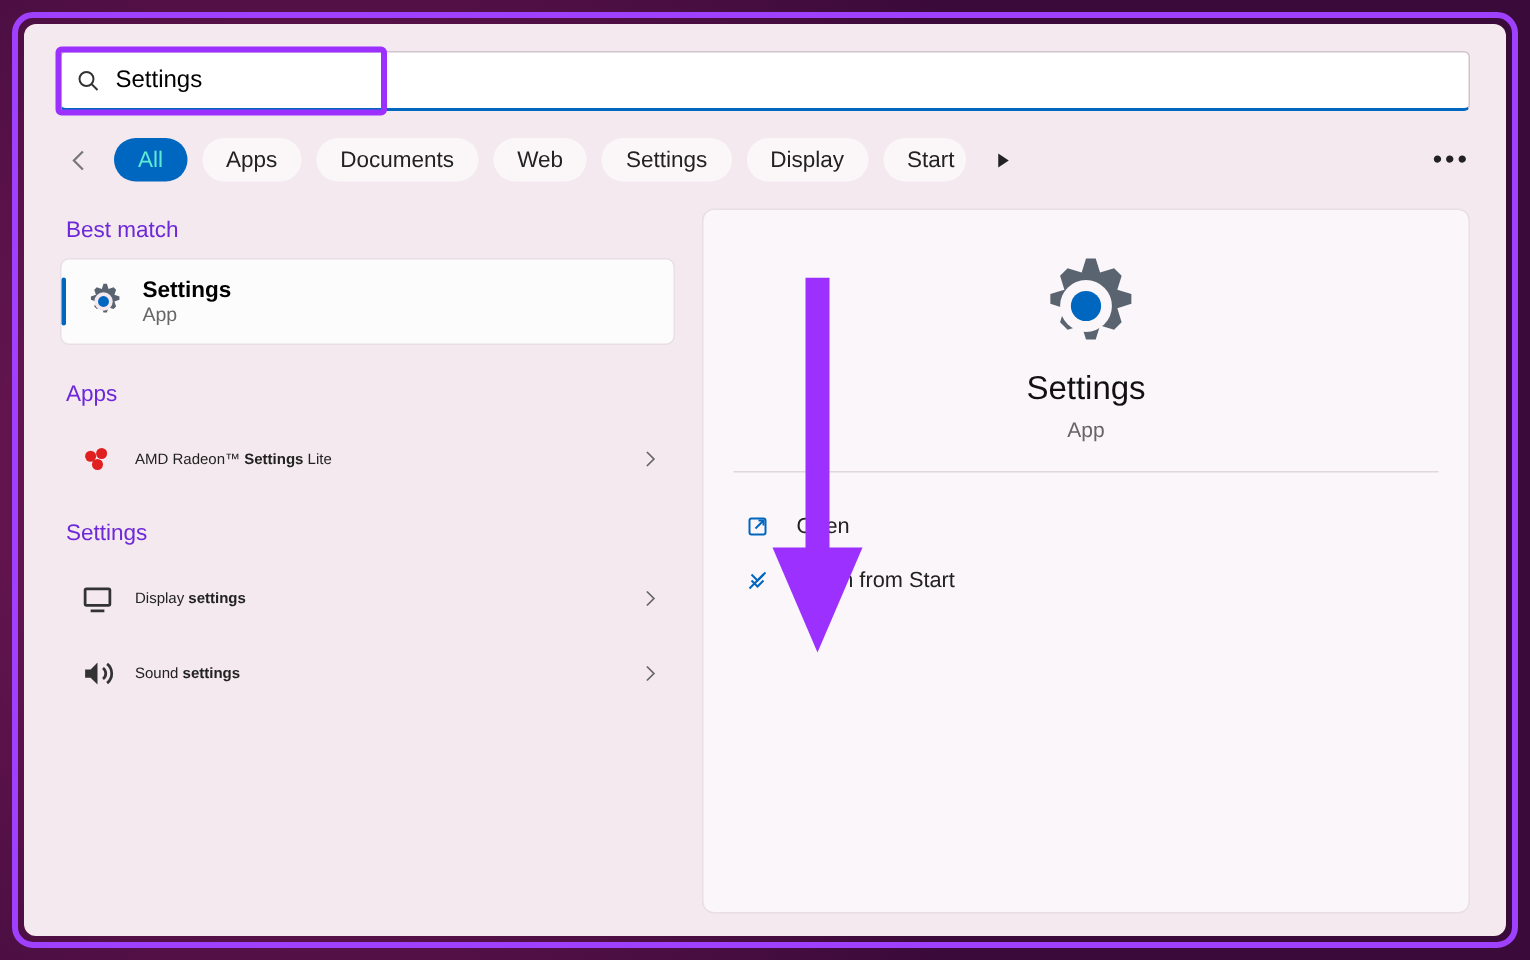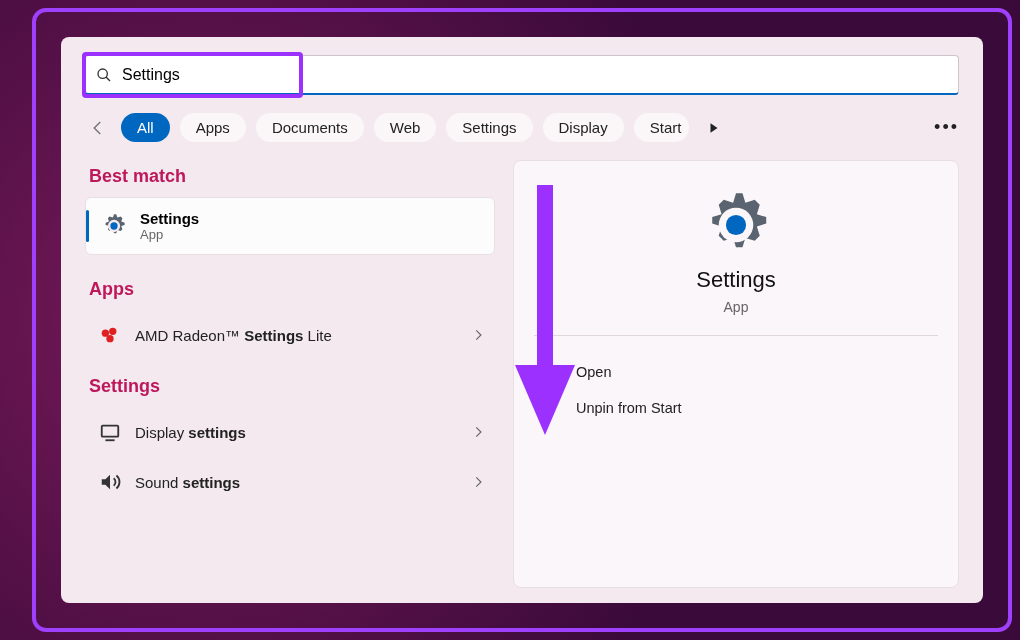--- a/index.html
+++ b/index.html
@@ -7,23 +7,22 @@
     background: #3a0a3a;
     background: radial-gradient(circle at 20% 50%, #7a1a5a, #3a0a3a 60%);
     width: 1020px; height: 640px;
     padding: 8px;
     position: relative;
     overflow: hidden;
   }
   .outer-frame {
     border: 4px solid #a040ff;
     border-radius: 14px;
-    padding: 25px;
+    padding: 4px;
     height: 100%;
-    margin-left: 24px;
   }
   .window {
     background: #f4e9ee;
     border-radius: 8px;
     height: 100%;
     padding: 18px 24px 0 24px;
     position: relative;
     overflow: hidden;
   }
 
@@ -68,39 +67,39 @@
   .back-arrow { color:#777; padding:4px; cursor:pointer;}
   .tab {
     background: #fbf7f9;
     border-radius: 18px;
     padding: 6px 16px;
     font-size: 15px;
     color: #222;
     cursor: pointer;
     white-space: nowrap;
   }
-  .tab.active { background:#0067c0; color:#ffffff; font-weight:500;}
+  .tab.active { background:#0067c0; color:#5eead4; font-weight:500;}
   .tab.truncated { padding-right:8px; }
   .scroll-right { color:#222; padding:4px 8px; cursor:pointer;}
   .more-dots { position:absolute; right:0; font-size:18px; color:#222; letter-spacing:2px; cursor:pointer;}
 
   
   .body-cols { display:flex; gap:18px; height: calc(100% - 120px); }
   .left-col { flex: 0 0 410px; }
   .right-col {
     flex: 1;
     background: #fbf6f9;
     border: 1px solid #e8dee4;
     border-radius: 8px;
     padding: 28px 20px 20px 20px;
     position: relative;
   }
 
   
-  .section-label { font-weight:700; font-size:18px; color:#be185d; padding:6px 4px 10px 4px;}
+  .section-label { font-weight:400; font-size:15px; color:#6d28d9; padding:6px 4px 10px 4px;}
   .best-match-card {
     background:#fdfcfd;
     border:1px solid #e8dee4;
     border-radius:6px;
     display:flex; align-items:center;
     padding:12px 14px;
     gap:12px;
     position:relative;
   }
   .best-match-card::before{
@@ -111,21 +110,21 @@
   .gear-small { flex:0 0 28px; }
   .bm-title{ font-weight:650; font-size:15px;}
   .bm-sub{ font-size:13px; color:#666;}
 
   .row-item{
     display:flex; align-items:center; justify-content:space-between;
     padding:14px 10px 14px 14px;
     cursor:pointer;
   }
   .row-item .left{ display:flex; align-items:center; gap:14px;}
-  .row-item .label{ font-size:15px; color:#222;}
+  .row-item .label{ font-size:10px; color:#222;}
   .row-item .label b{ font-weight:650;}
   .row-item .chev{ color:#666;}
 
   
   .detail-head { display:flex; flex-direction:column; align-items:center; gap:6px; margin-bottom:20px;}
   .gear-big { width:72px; height:72px; }
   .detail-title{ font-size:22px; color:#111;}
   .detail-sub{ font-size:14px; color:#666;}
   .divider{ border:none; border-top:1px solid #e0d6dc; margin:10px 0 18px 0;}
   .action-row{ display:flex; align-items:center; gap:16px; padding:10px 6px; cursor:pointer;}

